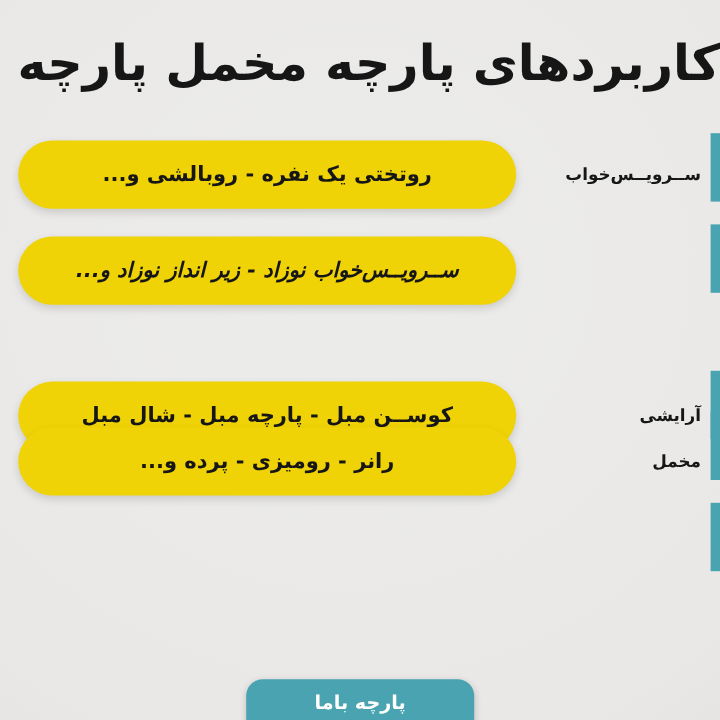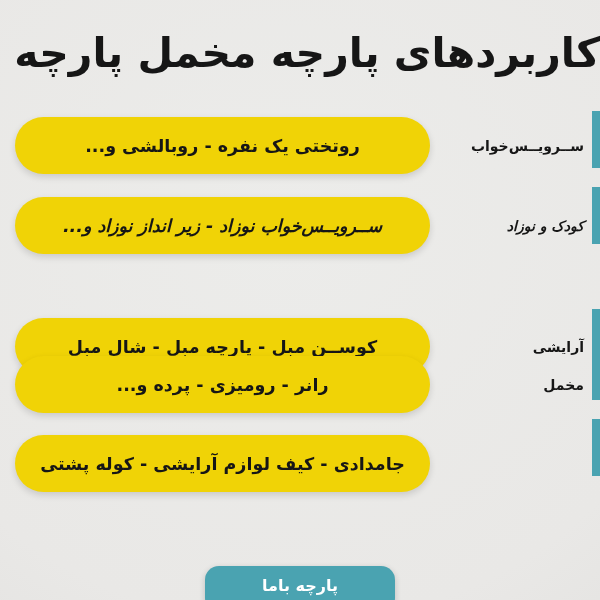--- a/index.html
+++ b/index.html
@@ -102,36 +102,34 @@
 <div class="rows">
 
   <div class="row">
     <div class="pill">روتختی یک نفره - روبالشی و...</div>
     <div class="label">ســرویــس‌خواب</div>
     <div class="tab"></div>
   </div>
 
   <div class="row">
     <div class="pill">ســرویــس‌خواب نوزاد - زیر انداز نوزاد و...</div>
-    <div class="label">کودک و نوزاد</div>
     <div class="tab"></div>
   </div>
 
   <div class="row">
     <div class="pill">کوســن مبل - پارچه مبل - شال مبل</div>
     <div class="label">آرایشی</div>
     <div class="tab"></div>
   </div>
 
   <div class="row">
     <div class="pill">رانر - رومیزی - پرده و...</div>
     <div class="label">مخمل</div>
     <div class="tab"></div>
   </div>
 
   <div class="row">
-    <div class="pill">جامدادی - کیف لوازم آرایشی - کوله پشتی</div>
     <div class="tab"></div>
   </div>
 
 </div>
 
 <button class="brand-btn">پارچه باما</button>
 
 </body></html>

